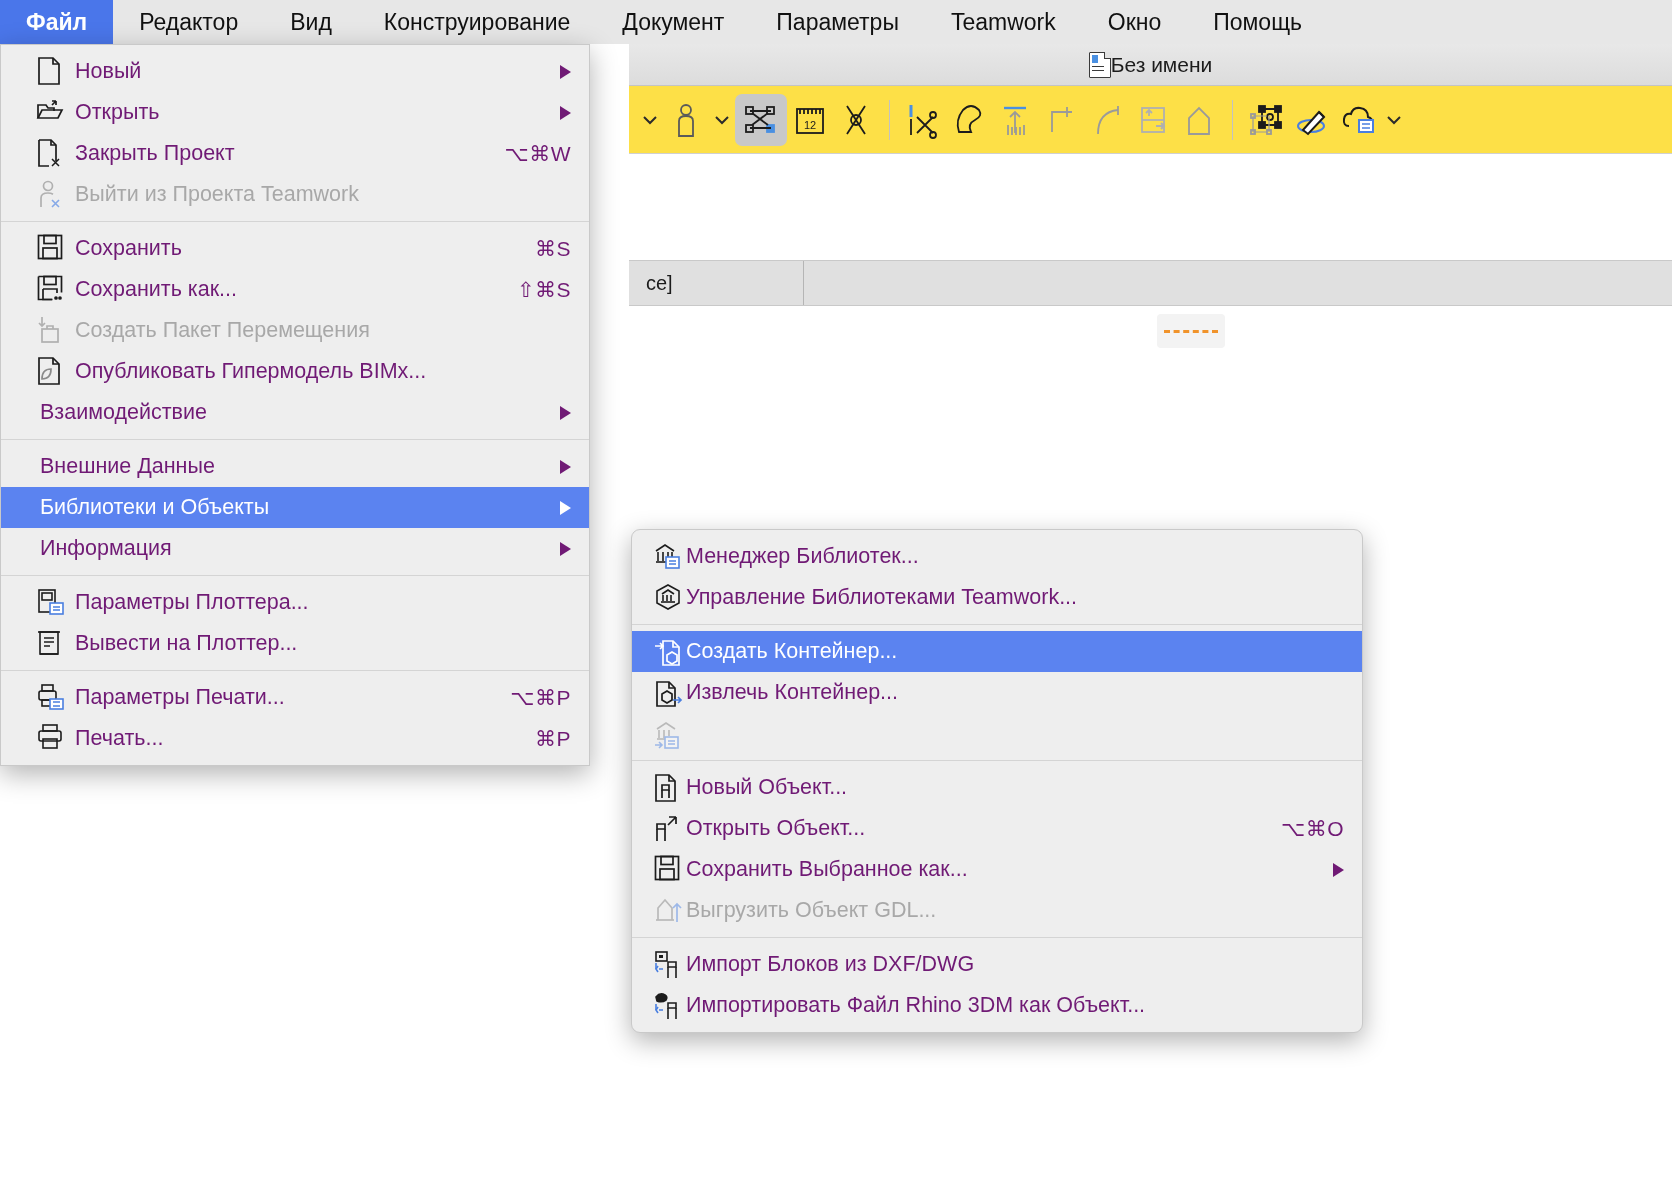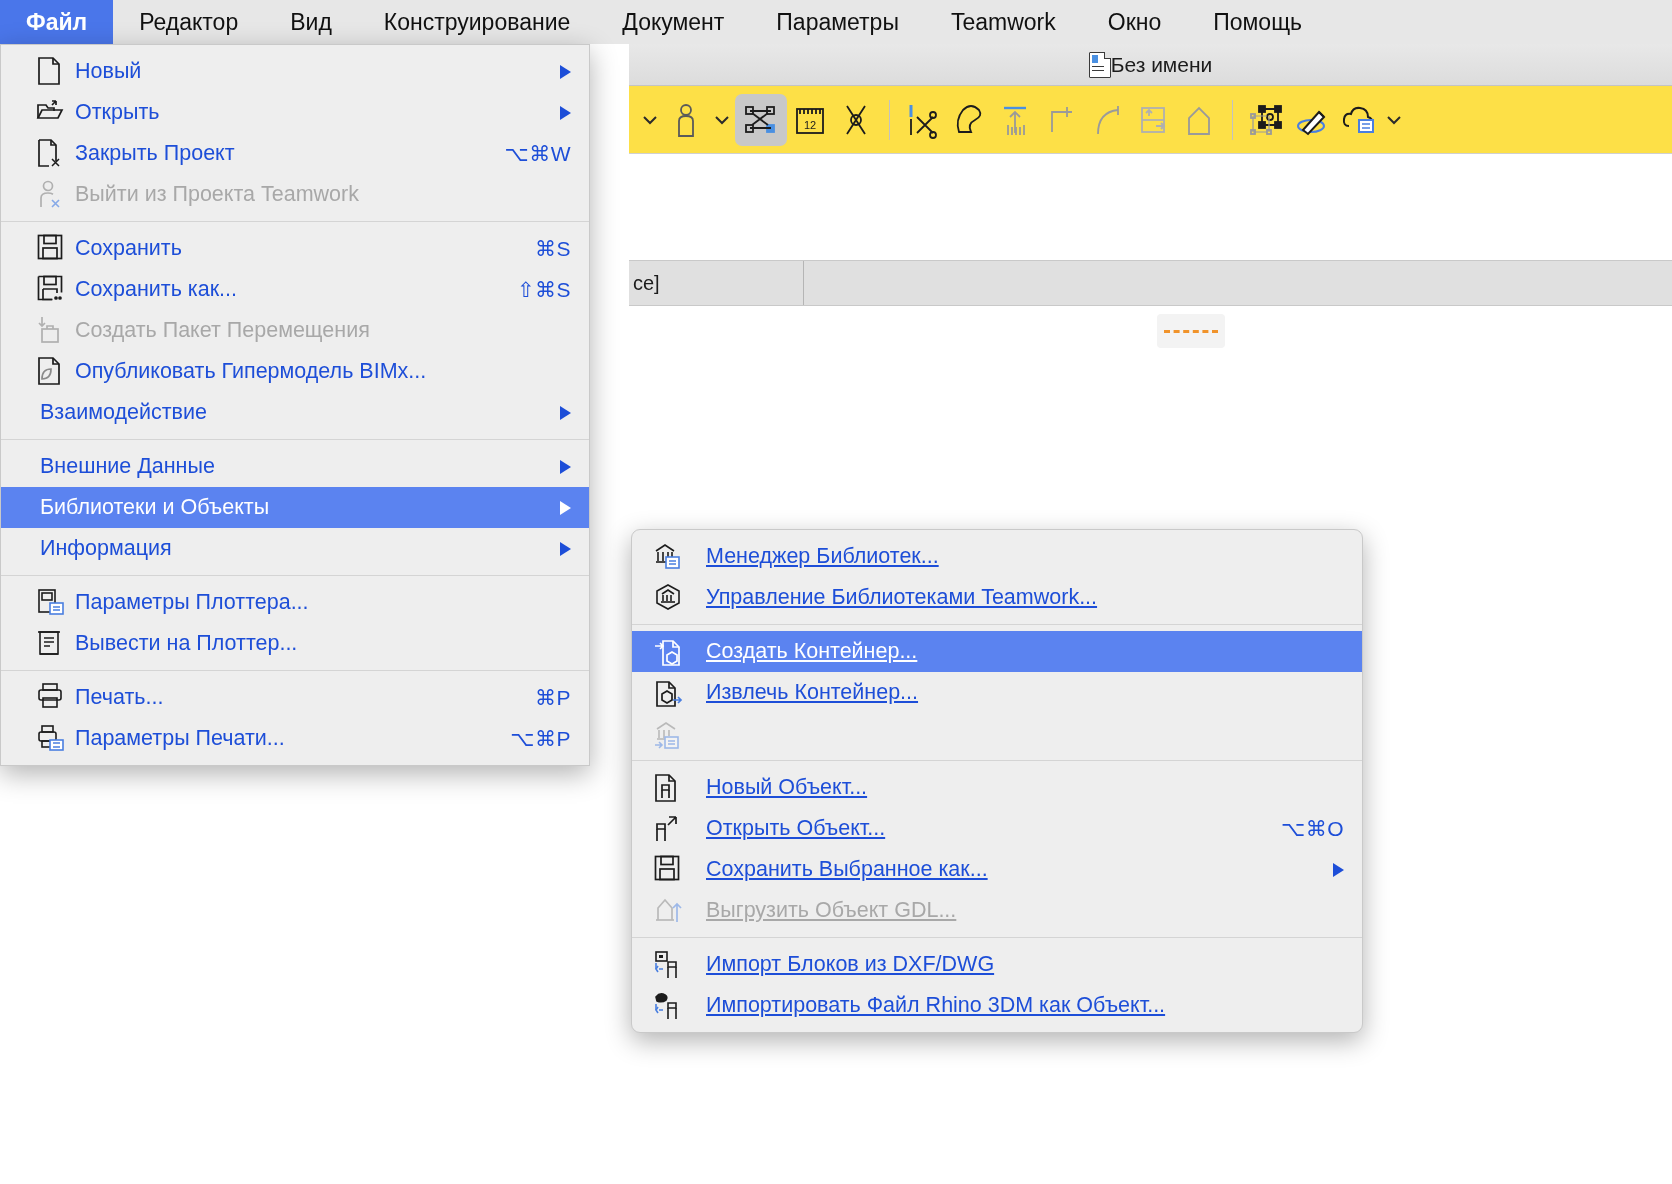--- a/index.html
+++ b/index.html
@@ -55,21 +55,21 @@
     position: absolute; left: 629px; top: 154px; right: 0; bottom: 0;
     background: #ffffff;
   }
   .info-strip {
     position: absolute; left: 0; top: 106px; right: 0; height: 46px;
     background: #e0e0e0; border-top: 1px solid #c9c9c9; border-bottom: 1px solid #c9c9c9;
     display: flex; align-items: center;
   }
   .info-cell-1 {
     width: 175px; height: 100%; border-right: 1px solid #b5b5b5;
-    display: flex; align-items: center; padding-left: 4px;
+    display: flex; align-items: center; padding-left: 17px;
     font-size: 20px; color: #1c1c1c; overflow: hidden;
   }
   .dash-widget {
     position: absolute; left: 528px; top: 160px;
     width: 68px; height: 34px; background: #f3f3f3; border-radius: 4px;
     display: flex; align-items: center; justify-content: center;
   }
   .dash-widget .dashes {
     width: 54px; height: 0;
     border-top: 3px dashed #f0932b;
@@ -96,21 +96,21 @@
     box-shadow: 0 8px 26px rgba(0,0,0,0.30);
     padding: 6px 0;
   }
   .menu.rounded { border-radius: 8px; }
   #file-menu { left: 0; top: 44px; width: 590px; }
   #sub-menu  { left: 631px; top: 529px; width: 732px; border-radius: 9px; }
 
   .mi {
     position: relative; display: flex; align-items: center;
     height: 41px; padding: 0 18px 0 34px;
-    font-size: 21.5px; color: #1d4ed8; white-space: nowrap;
+    font-size: 21.5px; color: #701a75; white-space: nowrap;
   }
   .mi.sel { background: #5b83f0; color: #ffffff; }
   .mi.dis { color: #a8a8a8; }
   .mi .ico {
     position: absolute; left: 36px; top: 50%; transform: translateY(-50%);
     width: 30px; height: 30px;
   }
   .mi .lbl { margin-left: 40px; }
   .mi.noico .lbl { margin-left: 5px; }
   .mi .sc {
@@ -120,21 +120,21 @@
     margin-left: auto; width: 0; height: 0;
     border-left: 11px solid currentColor;
     border-top: 7.5px solid transparent;
     border-bottom: 7.5px solid transparent;
   }
   .sep { height: 1px; background: #d4d4d4; margin: 6px 0; }
 
   
   #sub-menu .mi { padding-left: 22px; }
   #sub-menu .mi .ico { left: 22px; }
-  #sub-menu .mi .lbl { margin-left: 52px; text-decoration: underline; }
+  #sub-menu .mi .lbl { margin-left: 32px; }
 
   svg { display: block; overflow: visible; }
 </style>
 </head>
 <body>
 
 <div id="root">
 
   <div class="app-bg">
 
@@ -450,41 +450,41 @@
             <path d="M3 25 h18"></path>
           </svg>
       </span>
       <span class="lbl">Вывести на Плоттер...</span>
     </div>
 
     <div class="sep"></div>
 
     <div class="mi">
       <span class="ico">
-        <svg width="28" height="26" viewBox="0 0 28 26" fill="none" stroke="#1c1c1c" stroke-width="1.6">
-            <rect x="6" y="1" width="14" height="6"></rect>
-            <rect x="2" y="7" width="22" height="10" rx="2"></rect>
-            <rect x="6" y="15" width="14" height="9"></rect>
-          </svg>
-      </span>
-      <span class="lbl">Печать...</span>
-      <span class="sc">⌘P</span>
-    </div>
-    <div class="mi">
-      <span class="ico">
         <svg width="28" height="28" viewBox="0 0 28 28" fill="none" stroke="#1c1c1c" stroke-width="1.6">
             <rect x="5" y="2" width="11" height="6"></rect>
             <rect x="2" y="8" width="17" height="9" rx="2"></rect>
             <rect x="5" y="17" width="11" height="6"></rect>
             <rect x="13" y="16" width="13" height="10" fill="#fff" stroke="#4a7fe0"></rect>
             <path d="M16 19 h7 M16 23 h7" stroke="#4a7fe0" stroke-width="1.4"></path>
           </svg>
       </span>
       <span class="lbl">Параметры Печати...</span>
       <span class="sc">⌥⌘P</span>
+    </div>
+    <div class="mi">
+      <span class="ico">
+        <svg width="28" height="26" viewBox="0 0 28 26" fill="none" stroke="#1c1c1c" stroke-width="1.6">
+            <rect x="6" y="1" width="14" height="6"></rect>
+            <rect x="2" y="7" width="22" height="10" rx="2"></rect>
+            <rect x="6" y="15" width="14" height="9"></rect>
+          </svg>
+      </span>
+      <span class="lbl">Печать...</span>
+      <span class="sc">⌘P</span>
     </div>
   </div>
 
   <div class="menu rounded" id="sub-menu">
 
     <div class="mi">
       <span class="ico">
         <svg width="28" height="28" viewBox="0 0 28 28" fill="none" stroke="#1c1c1c" stroke-width="1.6">
             <path d="M2 9 L11 3 L20 9"></path>
             <path d="M4 10 v9 M9 10 v9 M14 10 v9 M18 10 v6"></path>

